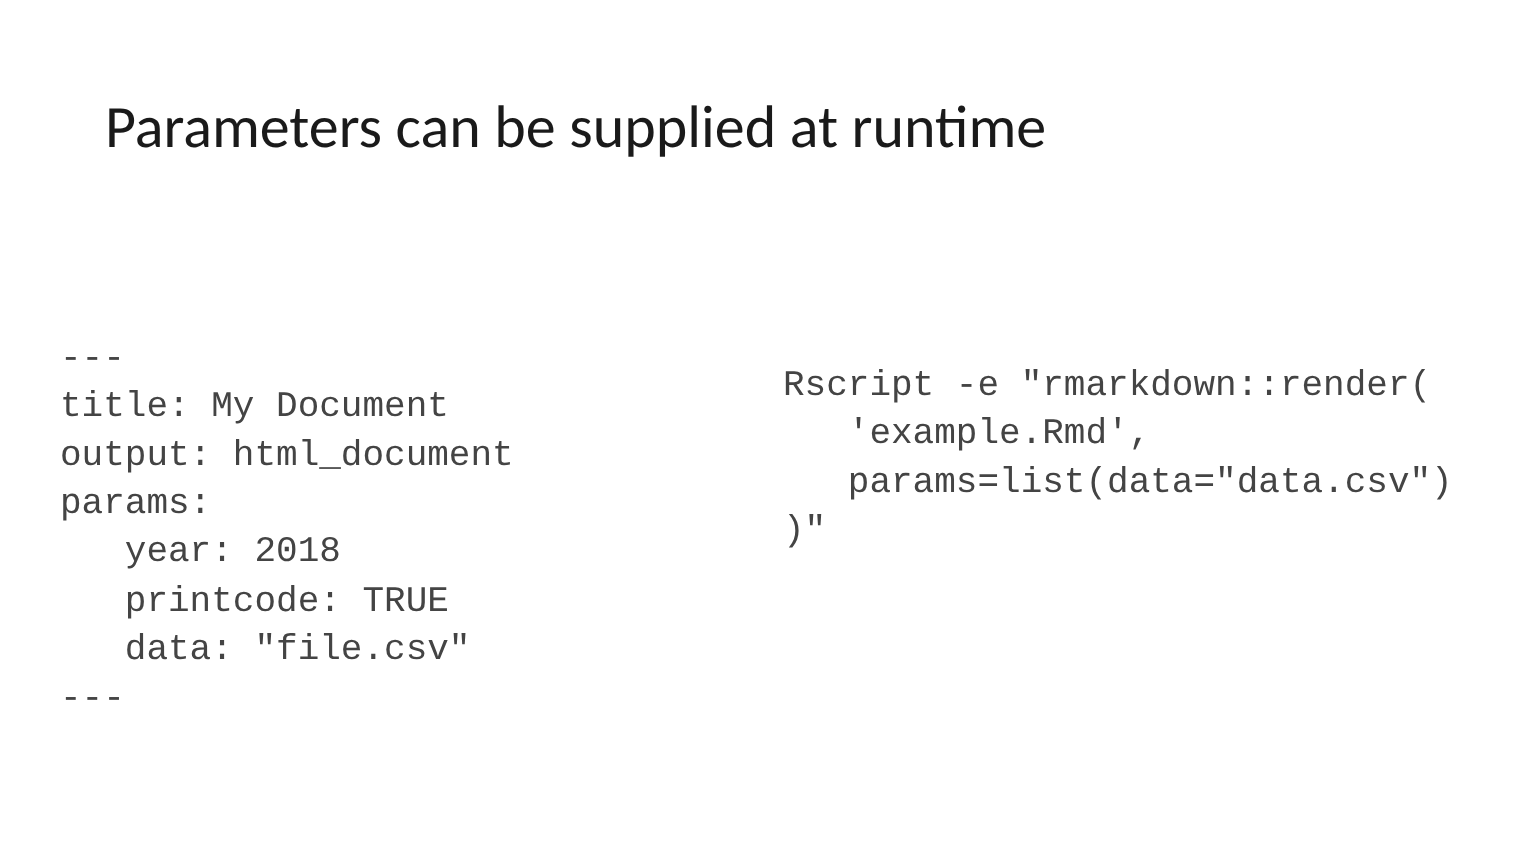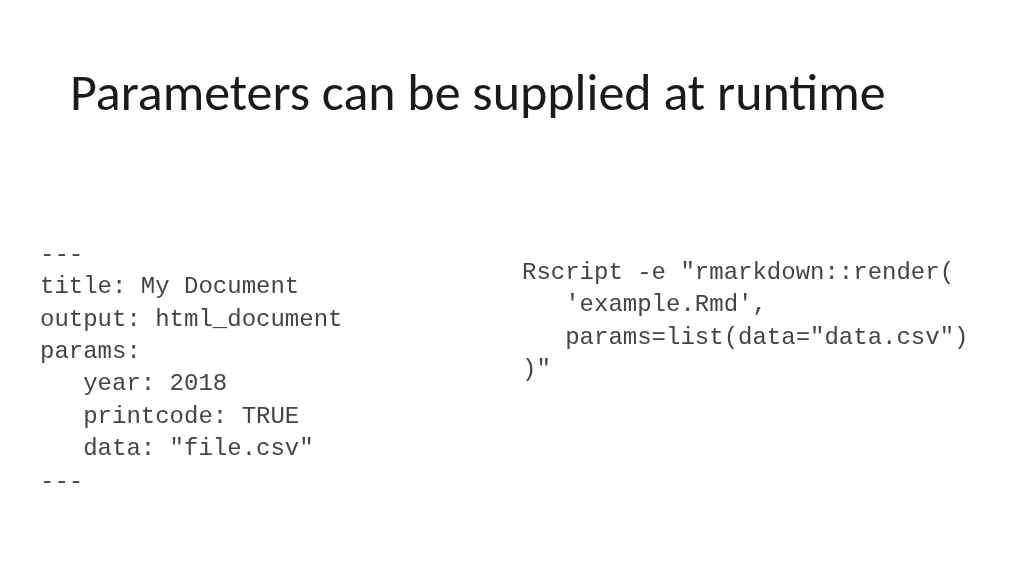--- a/index.html
+++ b/index.html
@@ -13,21 +13,21 @@
       background: #ffffff;
       font-family: Calibri, "Segoe UI", Arial, sans-serif;
       overflow: hidden;
     }
     .slide {
       width: 100%;
       height: 100%;
       padding: 60px 40px 40px 40px;
     }
     .title {
-      font-size: 52px;
+      font-size: 40px;
       font-weight: 400;
       color: #1a1a1a;
       margin-left: 30px;
       margin-bottom: 50px;
     }
     .columns {
       display: flex;
       gap: 20px;
     }
     .left-col {

